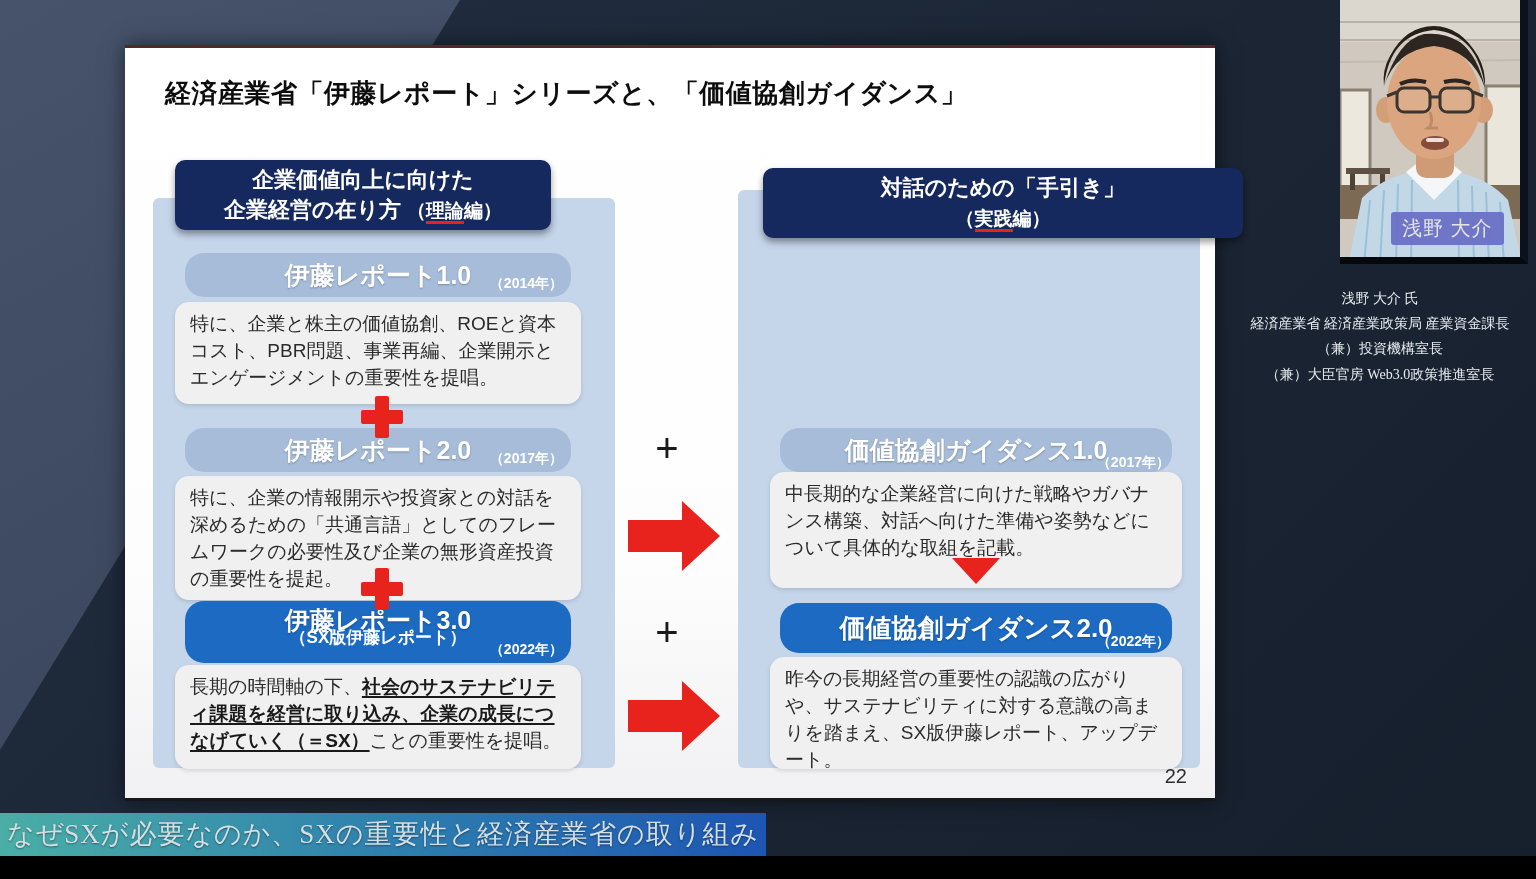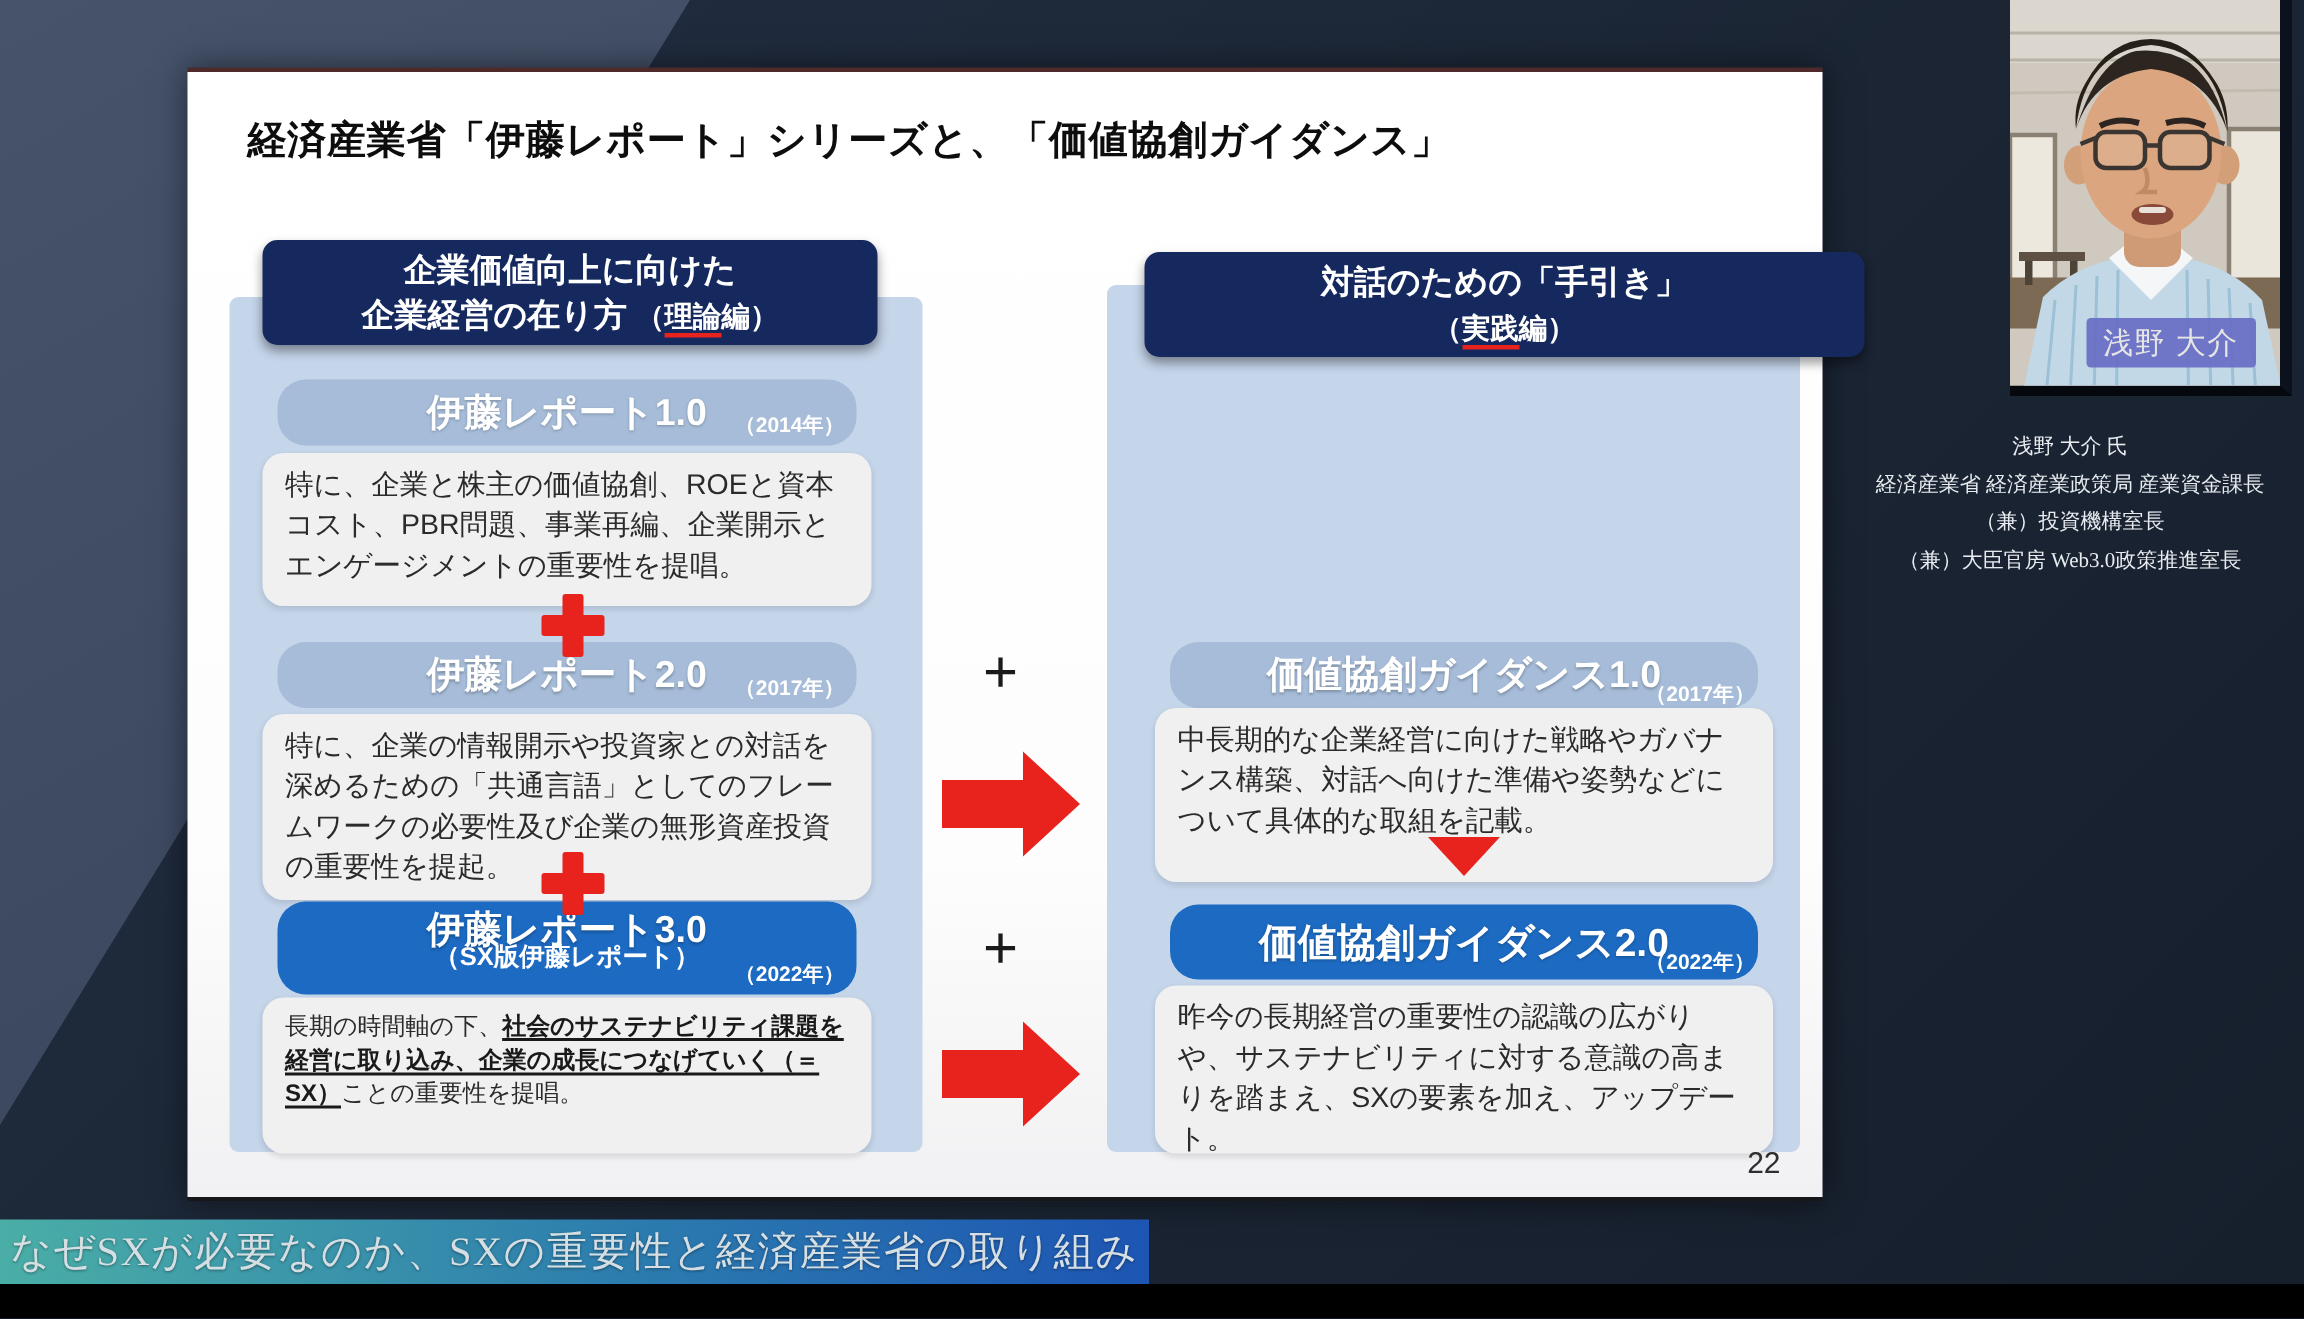--- a/index.html
+++ b/index.html
@@ -15,21 +15,21 @@
     border-top:3px solid #4e2a2a; border-bottom:3px solid #15171b;
     box-shadow:0 0 20px rgba(0,0,0,.5); }
   .slide-title { position:absolute; left:40px; top:28px; font-size:26px; font-weight:bold; color:#0d0d0d; letter-spacing:.5px; }
 
   .panel { position:absolute; background:#c5d5ea; border-radius:6px; }
   .panel-left  { left:28px;  top:150px; width:462px; height:570px; }
   .panel-right { left:613px; top:142px; width:462px; height:578px; }
 
   .hdr-box { position:absolute; background:#15295e; border-radius:10px; box-shadow:0 4px 7px rgba(0,0,0,.4);
     color:#fff; text-align:center; display:flex; flex-direction:column; justify-content:center; line-height:1.35; }
-  .hdr-left  { left:50px;  top:112px; width:410px; height:70px; }
+  .hdr-left  { left:50px;  top:112px; width:376px; height:70px; }
   .hdr-right { left:638px; top:120px; width:480px; height:70px; }
   .hdr-l1 { font-size:22px; font-weight:bold; }
   .hdr-l2 { font-size:22px; font-weight:bold; }
   .hdr-paren { font-size:19px; font-weight:bold; }
   .red-underline { border-bottom:3px solid #e8221c; }
 
   .band { position:absolute; color:#fff; text-align:center;border-radius:19px; }
   .band-light { background:#a6bcd8; }
   .band-dark  { background:#1c6ac1; }
   .band-title { font-size:25px; font-weight:bold; line-height:44px; text-shadow:0 1px 2px rgba(0,0,0,.25); }
@@ -39,21 +39,21 @@
   .b2 { left:60px;  top:380px; width:386px; height:44px; }
   .b3 { left:60px;  top:553px; width:386px; height:62px; }
   .br1 { left:655px; top:380px; width:392px; height:44px; }
   .br2 { left:655px; top:555px; width:392px; height:50px; }
   .br2 .band-title { line-height:50px; font-size:26px; }
 
   .tbox { position:absolute; background:#f0f0f1; border-radius:14px; padding:9px 15px;
     font-size:19px; color:#2b2b2b; line-height:1.42; box-shadow:0 2px 4px rgba(0,0,0,.12); }
   .t1 { left:50px;  top:254px; width:406px; height:102px; }
   .t2 { left:50px;  top:428px; width:406px; height:124px; }
-  .t3 { left:50px;  top:617px; width:406px; height:104px; font-size:16px; }
+  .t3 { left:50px;  top:617px; width:406px; height:104px; font-size:19px; }
   .tr1 { left:645px; top:424px; width:412px; height:116px; }
   .tr2 { left:645px; top:609px; width:412px; height:112px; }
   .strong-u { font-weight:bold; text-decoration:underline; text-underline-offset:3px; text-decoration-thickness:2px; color:#1a1a1a; }
 
   .cross { position:absolute; width:42px; height:42px; z-index:3; }
   .cross span { position:absolute; background:#e8221c; border-radius:2px; }
   .cross .v { left:14px; top:0; width:14px; height:42px; }
   .cross .h { left:0; top:14px; width:42px; height:14px; }
   .cross1 { left:236px; top:348px; }
   .cross2 { left:236px; top:520px; }
@@ -168,21 +168,21 @@
     </div>
     <div class="tbox tr1">
       <span>中長期的な企業経営に向けた戦略やガバナンス構築、対話へ向けた準備や姿勢などについて具体的な取組を記載。</span>
       <div class="tri-down"></div>
     </div>
 
     <div class="band band-dark br2">
       <div class="band-title">価値協創ガイダンス2.0</div>
       <div class="band-year" style="right:2px; bottom:2px;">（2022年）</div>
     </div>
-    <div class="tbox tr2">昨今の長期経営の重要性の認識の広がりや、サステナビリティに対する意識の高まりを踏まえ、SXの要素を加え、アップデート。</div>
+    <div class="tbox tr2">昨今の長期経営の重要性の認識の広がりや、サステナビリティに対する意識の高まりを踏まえ、SX版伊藤レポート、アップデート。</div>
 
     <div class="page-num">22</div>
   </div>
 
   <div class="webcam">
     <svg width="188" height="264" viewBox="0 0 188 264">
       <rect x="0" y="0" width="188" height="264" fill="#cfc9bf"></rect>
       <rect x="0" y="0" width="188" height="42" fill="#dbd6ce"></rect>
       <line x1="0" y1="22" x2="188" y2="22" stroke="#b9b3a7" stroke-width="2"></line>
       <line x1="0" y1="40" x2="188" y2="40" stroke="#b9b3a7" stroke-width="2"></line>

